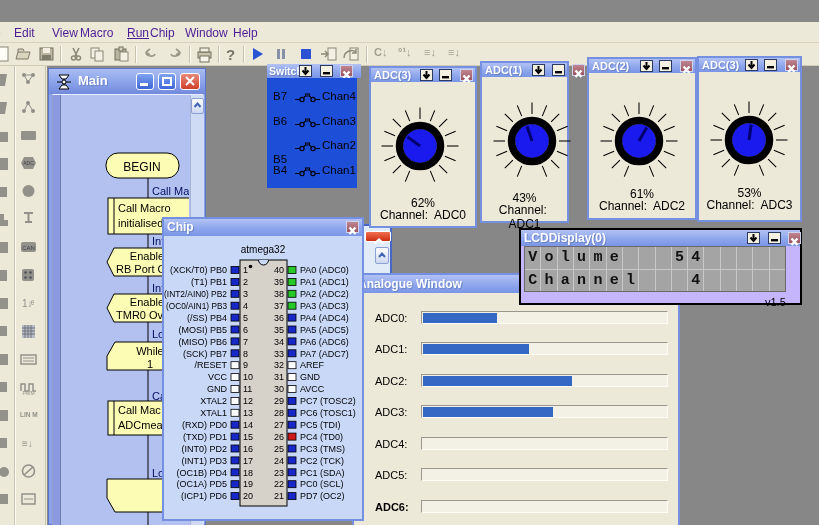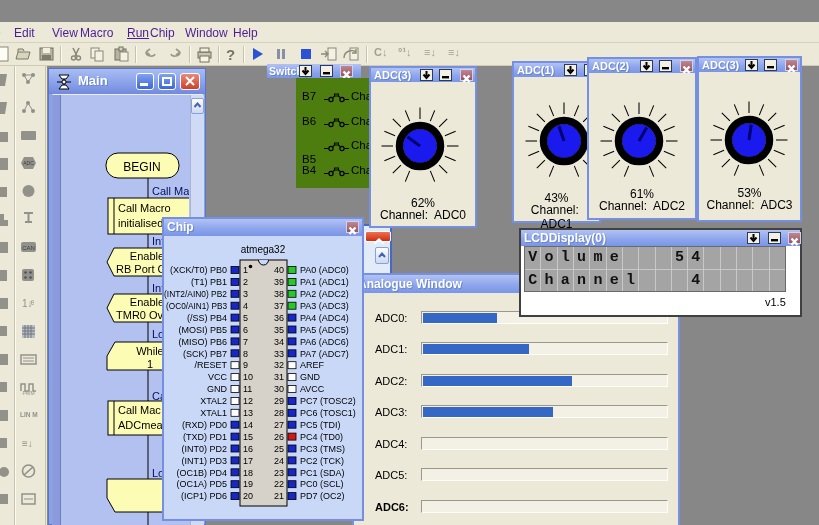--- a/index.html
+++ b/index.html
@@ -463,21 +463,21 @@
         </svg>
       </div>
   <div class="pbtn" style="left:53px; top:1px;">
         <svg width="11" height="10">
           <rect x="2" y="6" width="7" height="2.4" fill="#000"></rect>
         </svg>
       </div>
   <div class="xbtn" style="left:73px; top:1px;"><svg width="11" height="10">
           <path d="M2.5 1.5 L8.5 8 M8.5 1.5 L2.5 8" stroke="#fff" stroke-width="2.4"></path>
         </svg></div>
-  <div style="position:absolute; left:0; top:14px; width:90px; height:110px; background:#4d7c0f;margin-left:29px;">
+  <div style="position:absolute; left:0; top:14px; width:90px; height:110px; background:#1d4ed8;">
     <div style="position:absolute; left:6px; top:12px; font-size:11.5px;">B7</div>
     <svg style="position:absolute; left:28px; top:13px;" width="25" height="12" viewBox="0 0 25 12">
           <path d="M0 8.5 L4.5 8.5 M20.5 8.5 L25 8.5" stroke="#000" stroke-width="1.2"></path>
           <circle cx="7" cy="8.5" r="2.1" fill="none" stroke="#000" stroke-width="1.2"></circle>
           <circle cx="18" cy="8.5" r="2.1" fill="none" stroke="#000" stroke-width="1.2"></circle>
           <path d="M9 6.5 L10.5 5 L14.5 5 L16 6.5 M10.5 5 L10.5 3 L14.5 3 L14.5 5" stroke="#000" stroke-width="1.1" fill="none"></path>
         </svg>
     <div style="position:absolute; left:55px; top:12px; font-size:11.5px;">Chan4</div>
     <div style="position:absolute; left:6px; top:37px; font-size:11.5px;">B6</div>
     <svg style="position:absolute; left:28px; top:38px;" width="25" height="12" viewBox="0 0 25 12">
@@ -539,21 +539,21 @@
           <line x1="67.1" y1="67.1" x2="75.2" y2="75.2"></line>
           <line x1="58.3" y1="72.9" x2="62.7" y2="83.6"></line>
         </g>
       <circle cx="48" cy="48" r="17" fill="#1a1aee"></circle>
       <circle cx="48" cy="48" r="20.5" fill="none" stroke="#000" stroke-width="7.5"></circle>
       <line x1="48" y1="48" x2="35.5" y2="38.9" stroke="#000070" stroke-width="3"></line>
   </svg>
   <div class="pct" style="top:128px;">62%</div>
   <div class="pct" style="top:140px;">Channel:&nbsp; ADC0</div>
 </div>
-<div class="win" id="adc1" style="left:480px; top:61px; width:89px; height:162px;margin-left:32px;">
+<div class="win" id="adc1" style="left:480px; top:61px; width:89px; height:162px;">
   <div class="wtitle">ADC(1)</div>
   <div class="pbtn" style="left:50px; top:1px;">
         <svg width="11" height="10">
           <path d="M5.5 1 L5.5 6 M2.5 4.5 L5.5 8 L8.5 4.5" stroke="#000" stroke-width="2" fill="none"></path>
         </svg>
       </div>
   <div class="pbtn" style="left:70px; top:1px;">
         <svg width="11" height="10">
           <rect x="2" y="6" width="7" height="2.4" fill="#000"></rect>
         </svg>
@@ -660,21 +660,21 @@
           <line x1="58.3" y1="72.9" x2="62.7" y2="83.6"></line>
         </g>
       <circle cx="48" cy="48" r="17" fill="#1a1aee"></circle>
       <circle cx="48" cy="48" r="20.5" fill="none" stroke="#000" stroke-width="7.5"></circle>
       <line x1="48" y1="48" x2="50.2" y2="32.7" stroke="#000070" stroke-width="3"></line>
   </svg>
   <div class="pct" style="top:128px;">53%</div>
   <div class="pct" style="top:140px;">Channel:&nbsp; ADC3</div>
 </div>
 
-<div class="abs" id="lcdwin" style="left:519px; top:228px; width:283px; height:89px; background:#ffffff; border:2px solid #404040;">
+<div class="abs" id="lcdwin" style="left:519px; top:228px; width:283px; height:77px; background:#c4b5fd; border:2px solid #000000;">
   <div class="wtitle" style="height:16px; line-height:16px; font-size:12px;">LCDDisplay(0)</div>
   <div class="pbtn" style="left:226px; top:2px;">
         <svg width="11" height="10">
           <path d="M5.5 1 L5.5 6 M2.5 4.5 L5.5 8 L8.5 4.5" stroke="#000" stroke-width="2" fill="none"></path>
         </svg>
       </div>
   <div class="pbtn" style="left:247px; top:2px;">
         <svg width="11" height="10">
           <rect x="2" y="6" width="7" height="2.4" fill="#000"></rect>
         </svg>

